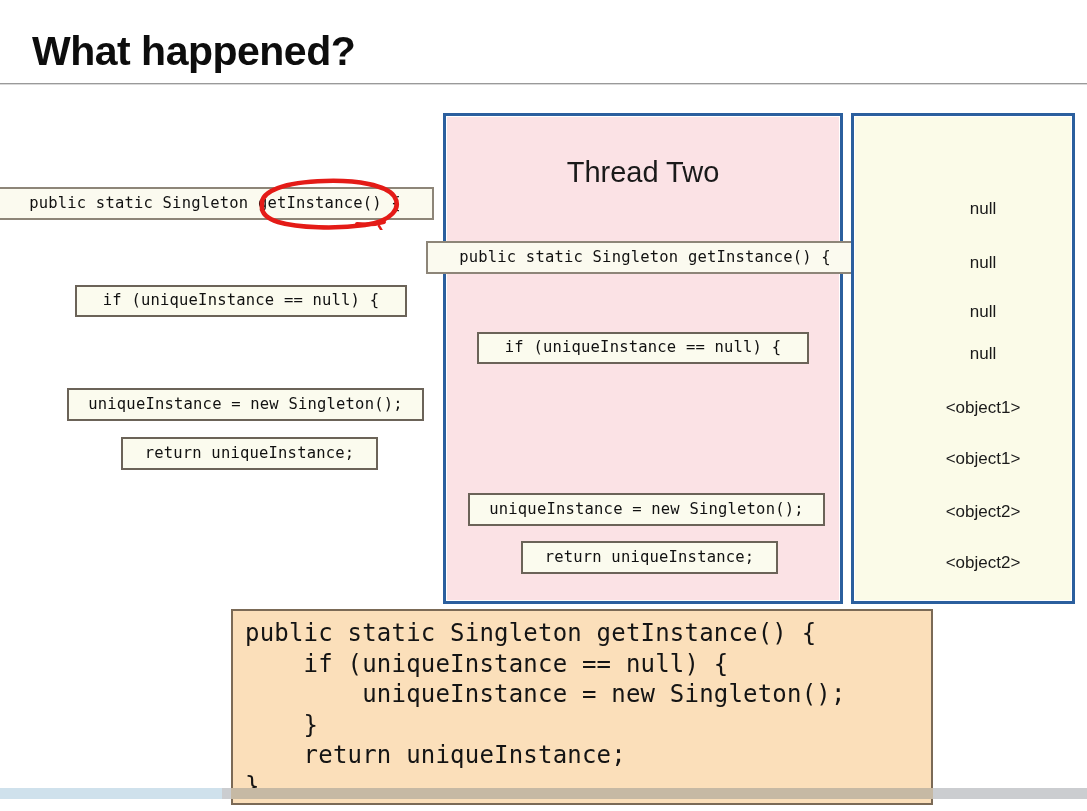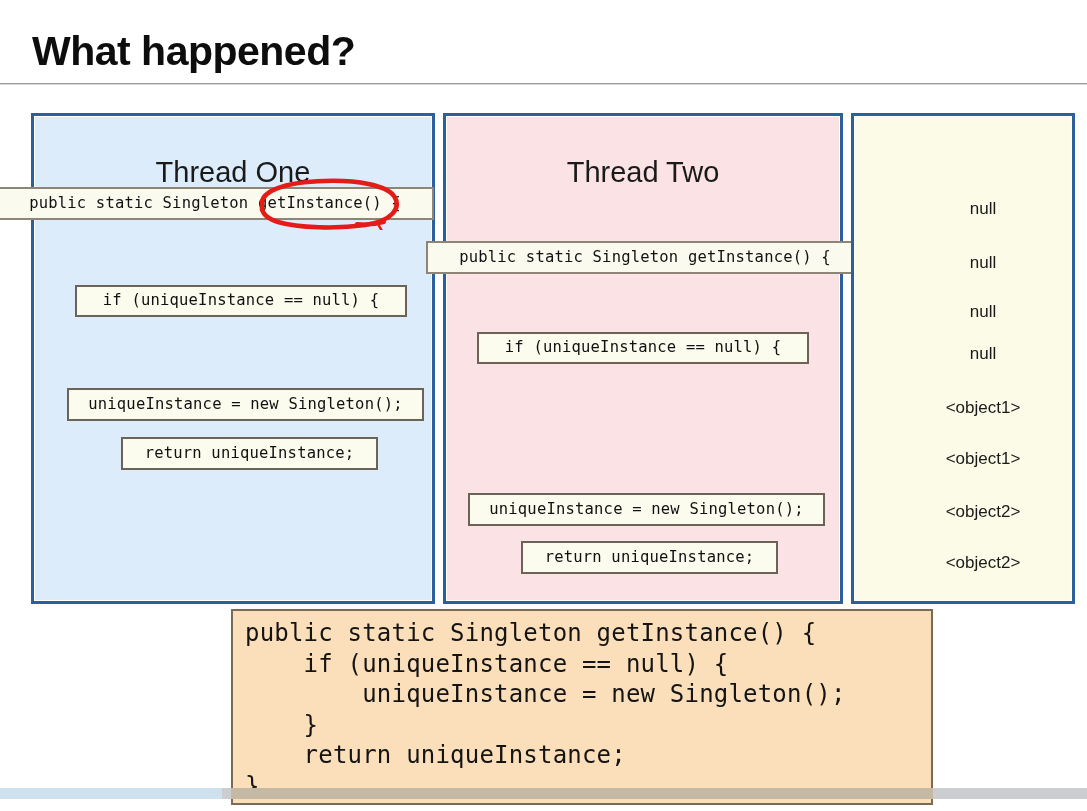--- a/index.html
+++ b/index.html
@@ -232,23 +232,20 @@
   }
 </style>
 </head>
 <body>
 
 <div id="slide">
 
   <div id="slide-title">What happened?</div>
   <div id="title-rule"></div>
 
-  <div class="col" id="col-thread-one">
-    <div class="col-heading">Thread One</div>
-  </div>
 
   <div class="chip" id="chip-t1-signature">public static Singleton getInstance() {</div>
   <div class="chip" id="chip-t1-if">if (uniqueInstance == null) {</div>
   <div class="chip" id="chip-t1-assign">uniqueInstance = new Singleton();</div>
   <div class="chip" id="chip-t1-return">return uniqueInstance;</div>
 
   <svg id="annotation-circle" viewBox="0 0 150 52" xmlns="http://www.w3.org/2000/svg">
     <path d="M9,27 C7,13 32,4 72,3 C104,2 133,7 141,18 C149,30 139,43 112,47 C84,51 45,50 25,44 C12,40 8,34 9,27 Z" fill="none" stroke="#e41b17" stroke-width="4.5" stroke-linecap="round" stroke-linejoin="round"></path>
     <path d="M104,46 C114,47 124,46 131,44" fill="none" stroke="#e41b17" stroke-width="4" stroke-linecap="round"></path>
     <path d="M126,48 C128,51 129,53 130,55" fill="none" stroke="#e41b17" stroke-width="2.5" stroke-linecap="round"></path>

